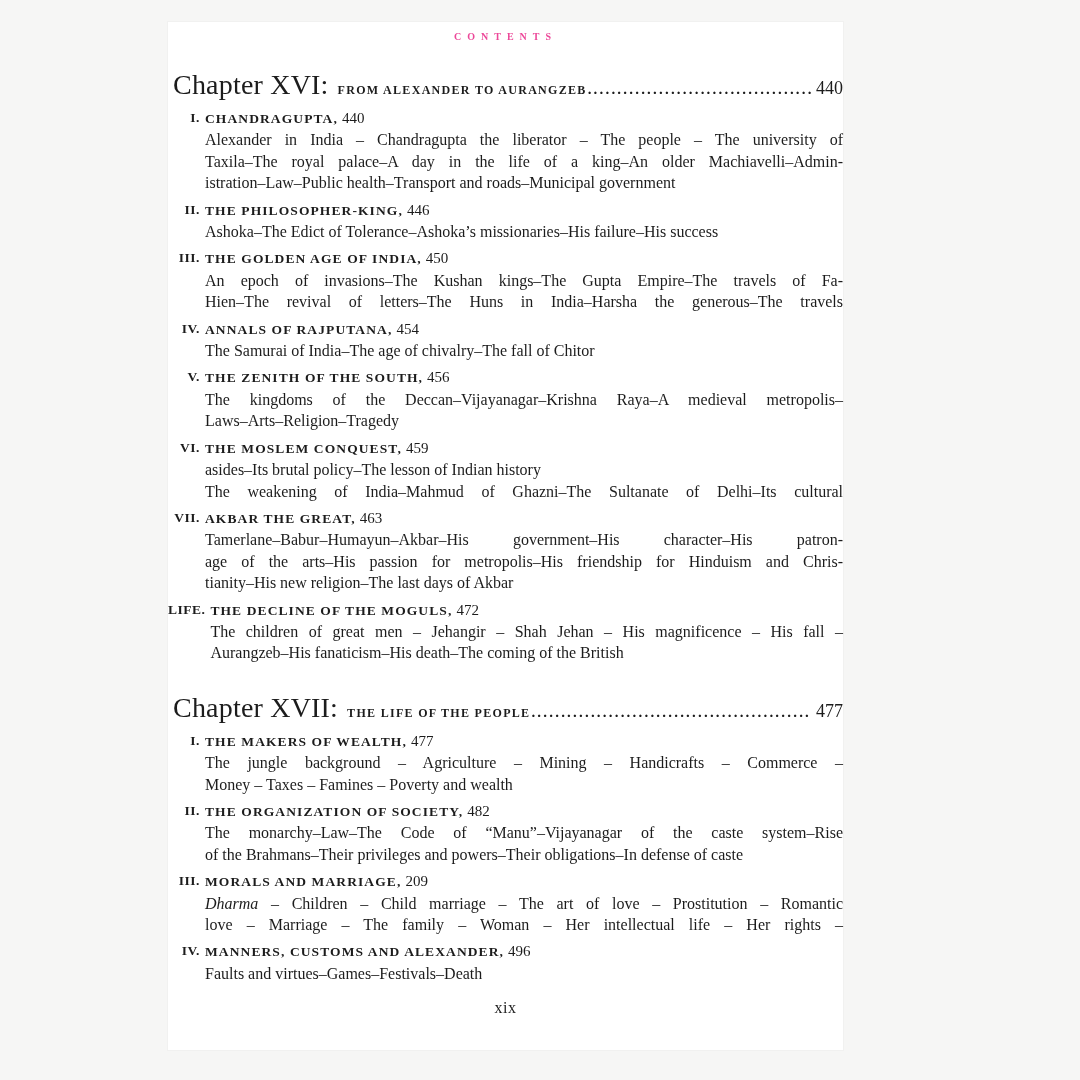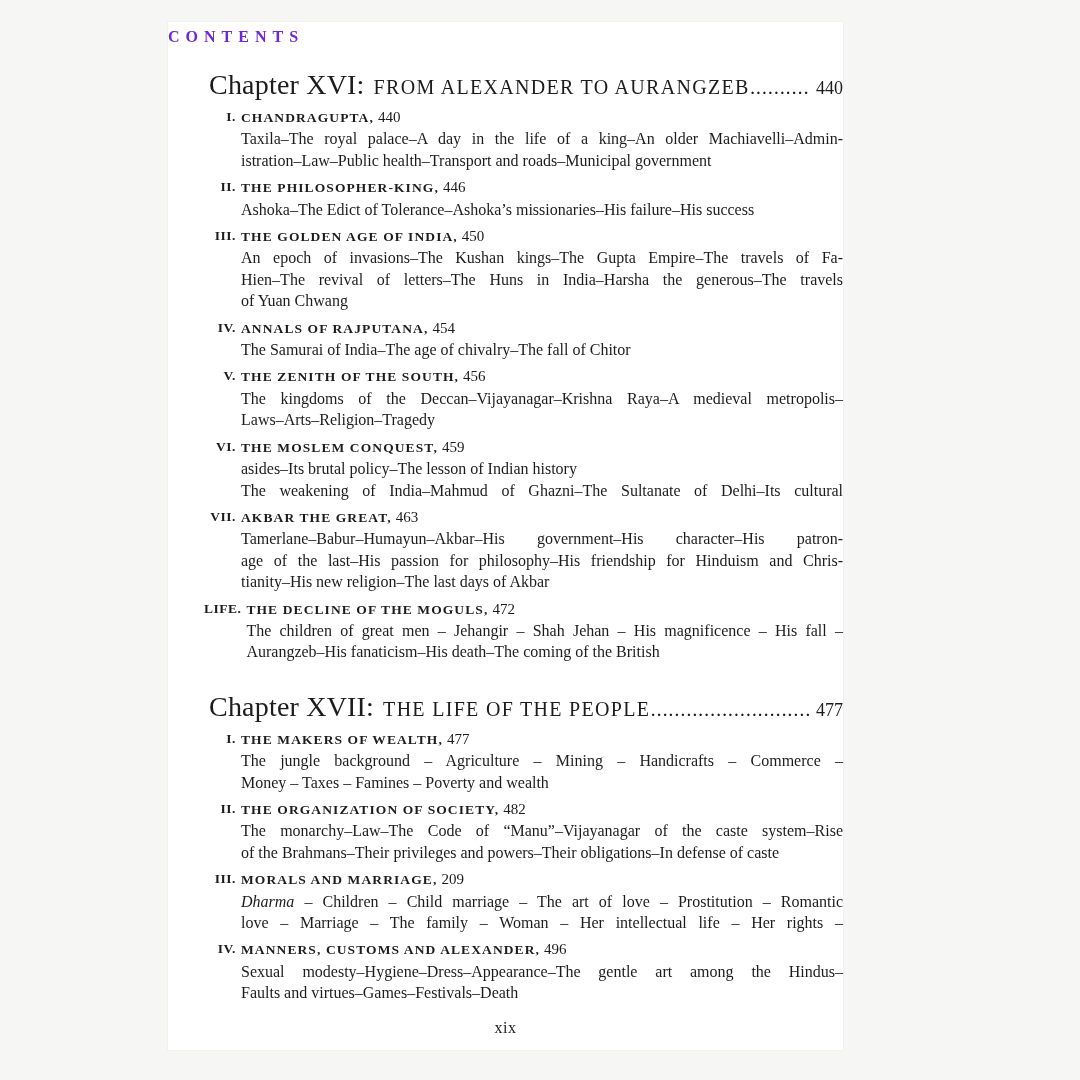--- a/index.html
+++ b/index.html
@@ -17,40 +17,41 @@
   }
   .page {
     position: absolute;
     left: 168px; top: 22px;
     width: 675px; height: 1028px;
     background: var(--page);
     box-shadow: 0 0 0 1px rgba(0,0,0,0.02);
     padding-top: 6px;
   }
   .running-head {
-    font-size: 16px;
+    text-align: center;
+    font-size: 10px;
     font-weight: bold;
     letter-spacing: 6px;
     line-height: 18px;
-    color: #6d28d9;
-  }
-  #toc { margin-top: 0; margin-left: 36px; }
+    color: #ec4899;
+  }
+  #toc { margin-top: 0; }
   .chapter-heading {
     display: flex;
     align-items: baseline;
     margin-left: 5px;
     line-height: 34px;
     white-space: nowrap;
   }
   .chapter:first-child .chapter-heading { margin-top: 22px; }
   .chapter + .chapter { margin-top: 27px; }
   .ch-label { font-size: 28px; letter-spacing: 0.2px; }
   .ch-title {
-    font-size: 20px;
-    font-weight: normal;
+    font-size: 12px;
+    font-weight: bold;
     letter-spacing: 1.3px;
     margin-left: 9px;
   }
   .leader {
     flex: 1;
     overflow: hidden;
     white-space: nowrap;
     font-size: 15px;
     letter-spacing: 2.2px;
     margin: 0 5px 0 1px;
@@ -101,38 +102,38 @@
         <div class="chapter-heading">
           <span class="ch-label">Chapter XVI:</span>
           <span class="ch-title">FROM ALEXANDER TO AURANGZEB</span>
           <span class="leader">.......................................................................................................</span>
           <span class="ch-page">440</span>
         </div>
         <div class="section first">
           <span class="numeral">I.</span>
           <div class="sec-body">
             <div class="sec-title-line"><span class="sec-title">CHANDRAGUPTA,</span> <span class="sec-page">440</span></div>
+            <div class="desc-line rich">Alexander in India – Chandragupta the liberator – The people – The university of</div>
             <div class="desc-line rich">Taxila–The royal palace–A day in the life of a king–An older Machiavelli–Admin-</div>
             <div class="desc-line rich last">istration–Law–Public health–Transport and roads–Municipal government</div>
           </div>
         </div>
         <div class="section">
           <span class="numeral">II.</span>
           <div class="sec-body">
             <div class="sec-title-line"><span class="sec-title">THE PHILOSOPHER-KING,</span> <span class="sec-page">446</span></div>
             <div class="desc-line rich last">Ashoka–The Edict of Tolerance–Ashoka’s missionaries–His failure–His success</div>
           </div>
         </div>
         <div class="section">
           <span class="numeral">III.</span>
           <div class="sec-body">
             <div class="sec-title-line"><span class="sec-title">THE GOLDEN AGE OF INDIA,</span> <span class="sec-page">450</span></div>
             <div class="desc-line rich">An epoch of invasions–The Kushan kings–The Gupta Empire–The travels of Fa-</div>
             <div class="desc-line rich">Hien–The revival of letters–The Huns in India–Harsha the generous–The travels</div>
-            <div class="desc-line rich last">of Yuan Chwang</div>
           </div>
         </div>
         <div class="section">
           <span class="numeral">IV.</span>
           <div class="sec-body">
             <div class="sec-title-line"><span class="sec-title">ANNALS OF RAJPUTANA,</span> <span class="sec-page">454</span></div>
             <div class="desc-line rich last">The Samurai of India–The age of chivalry–The fall of Chitor</div>
           </div>
         </div>
         <div class="section">
@@ -149,21 +150,21 @@
             <div class="sec-title-line"><span class="sec-title">THE MOSLEM CONQUEST,</span> <span class="sec-page">459</span></div>
             <div class="desc-line rich last">asides–Its brutal policy–The lesson of Indian history</div>
             <div class="desc-line rich">The weakening of India–Mahmud of Ghazni–The Sultanate of Delhi–Its cultural</div>
           </div>
         </div>
         <div class="section">
           <span class="numeral">VII.</span>
           <div class="sec-body">
             <div class="sec-title-line"><span class="sec-title">AKBAR THE GREAT,</span> <span class="sec-page">463</span></div>
             <div class="desc-line rich">Tamerlane–Babur–Humayun–Akbar–His government–His character–His patron-</div>
-            <div class="desc-line rich">age of the last–His passion for philosophy–His friendship for Hinduism and Chris-</div>
+            <div class="desc-line rich">age of the arts–His passion for metropolis–His friendship for Hinduism and Chris-</div>
             <div class="desc-line rich last">tianity–His new religion–The last days of Akbar</div>
           </div>
         </div>
         <div class="section">
           <span class="numeral">LIFE.</span>
           <div class="sec-body">
             <div class="sec-title-line"><span class="sec-title">THE DECLINE OF THE MOGULS,</span> <span class="sec-page">472</span></div>
             <div class="desc-line rich">The children of great men – Jehangir – Shah Jehan – His magnificence – His fall –</div>
             <div class="desc-line rich last">Aurangzeb–His fanaticism–His death–The coming of the British</div>
           </div>
@@ -197,21 +198,20 @@
           <div class="sec-body">
             <div class="sec-title-line"><span class="sec-title">MORALS AND MARRIAGE,</span> <span class="sec-page">209</span></div>
             <div class="desc-line rich"><i>Dharma</i> – Children – Child marriage – The art of love – Prostitution – Romantic</div>
             <div class="desc-line rich">love – Marriage – The family – Woman – Her intellectual life – Her rights –</div>
           </div>
         </div>
         <div class="section">
           <span class="numeral">IV.</span>
           <div class="sec-body">
             <div class="sec-title-line"><span class="sec-title">MANNERS, CUSTOMS AND ALEXANDER,</span> <span class="sec-page">496</span></div>
-            <div class="desc-line rich">Sexual modesty–Hygiene–Dress–Appearance–The gentle art among the Hindus–</div>
             <div class="desc-line rich last">Faults and virtues–Games–Festivals–Death</div>
           </div>
         </div>
       </div>
     </div>
 
   <div class="folio">xix</div>
 </div>
 
 </body></html>

